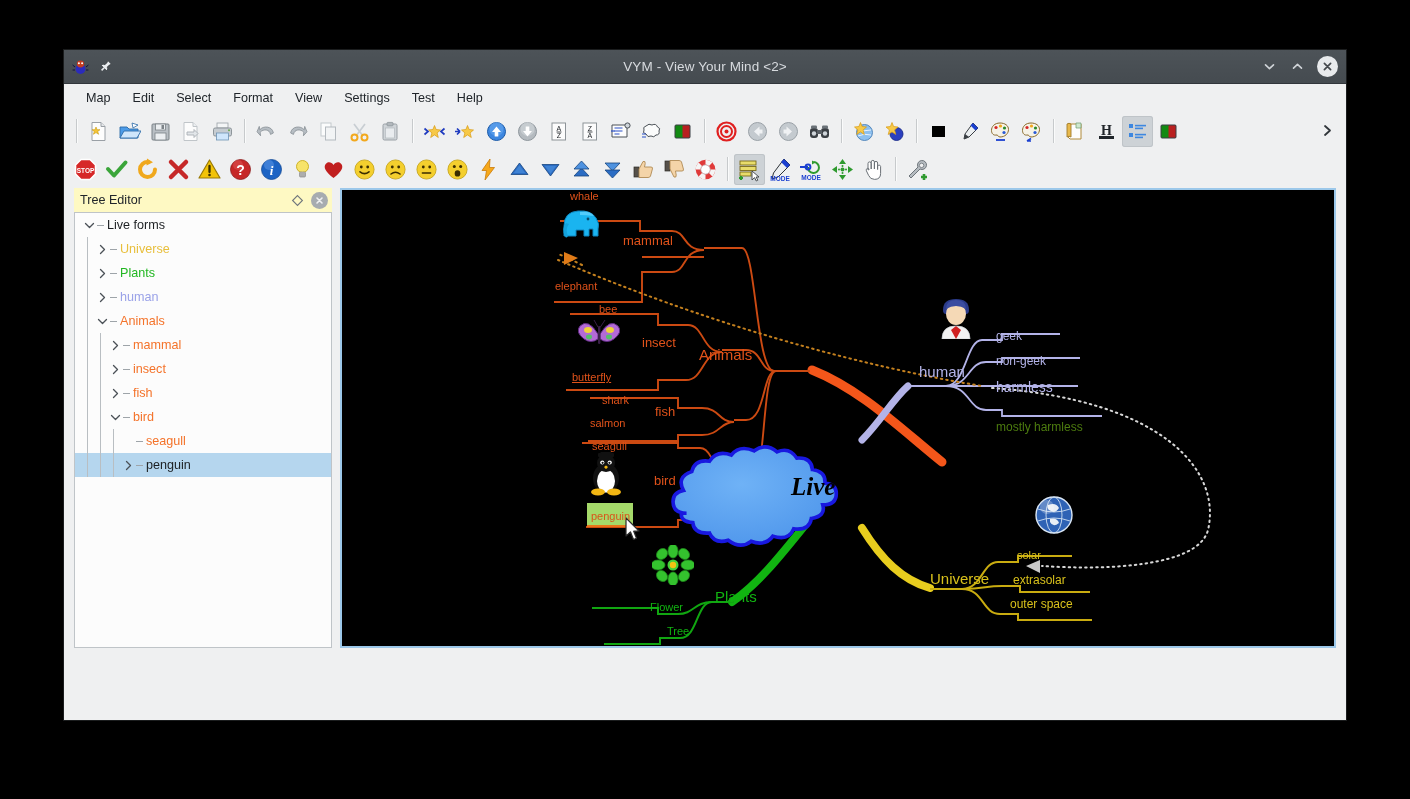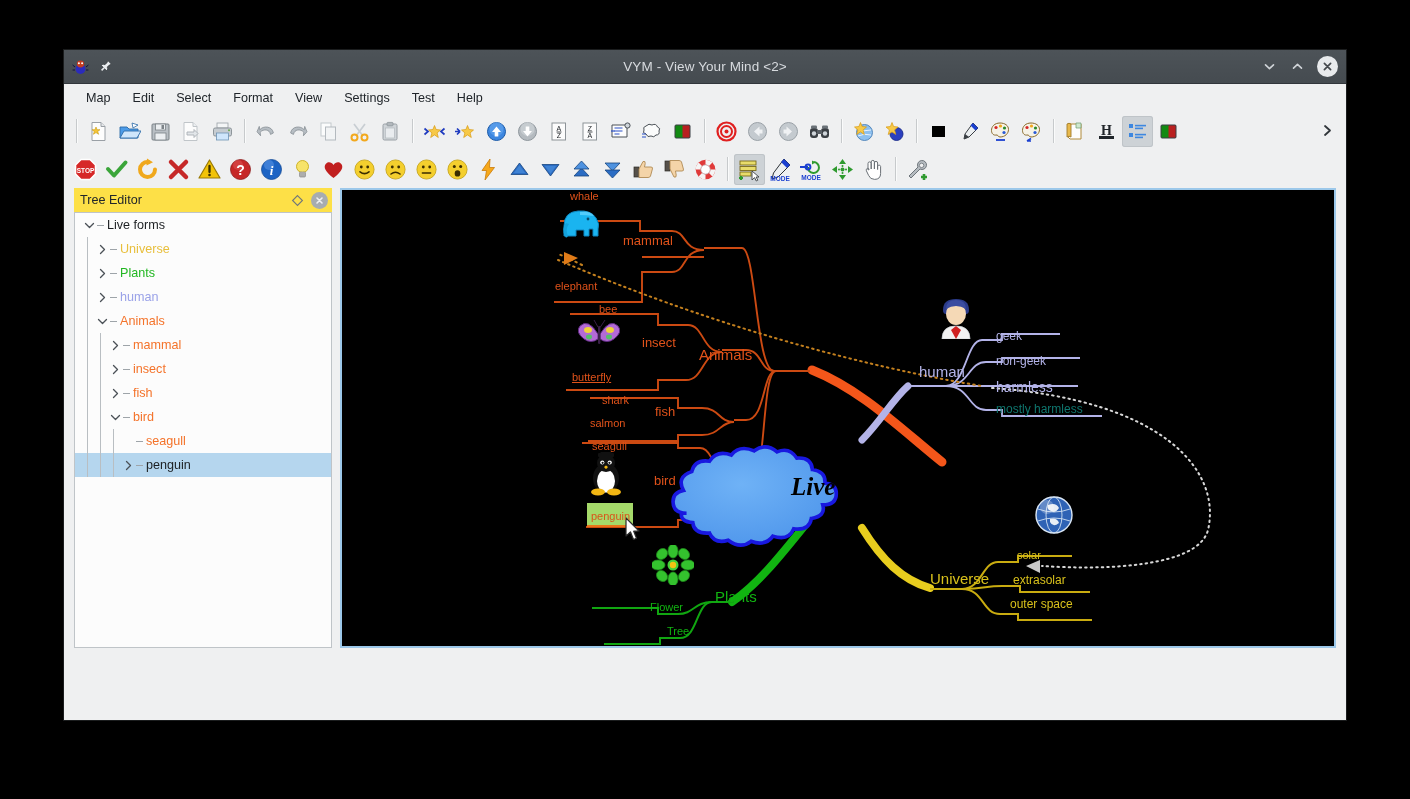--- a/index.html
+++ b/index.html
@@ -44,21 +44,21 @@
   
   #tabbar{height:28px;background:#eff0f1;padding-left:10px;display:flex;align-items:flex-end;}
   .vtab{height:26px;background:#fcfcfc;border:1px solid #c2c6c9;border-bottom:none;border-radius:3px 3px 0 0;
         display:flex;align-items:center;gap:7px;padding:0 9px 0 11px;font-size:12.4px;color:#20252a;}
   .tabclose{width:15px;height:15px;border-radius:50%;background:#a7acb0;display:flex;align-items:center;justify-content:center;}
 
   
   #work{display:flex;padding:0 10px 10px 10px;gap:8px;height:470px;box-sizing:border-box;}
 
   
-  #tree-dock{width:258px;background:#fde047;display:flex;flex-direction:column;justify-content:center;}
+  #tree-dock{width:258px;background:#fef9c3;display:flex;flex-direction:column;justify-content:center;}
   .dock-head{height:24px;display:flex;align-items:center;padding:0 4px 0 6px;}
   .dock-title{font-size:12.6px;color:#20252a;flex:1;}
   .dock-btn{width:18px;height:18px;display:flex;align-items:center;justify-content:center;margin-left:4px;}
   .dock-x{width:17px;height:17px;border-radius:50%;background:#a7acb0;display:flex;align-items:center;justify-content:center;}
   #tree-panel{flex:1;background:#fcfcfc;border:1px solid #bfc4c8;overflow:hidden;position:relative;}
 
   .tnode{height:24px;display:flex;align-items:center;font-size:12.6px;white-space:nowrap;position:relative;}
   .tnode .lbl{padding-left:2px;}
   .tnode.sel{background:#b5d6ee;}
   .tnode.sel .lbl{color:#111;}
@@ -839,21 +839,21 @@
             <div class="mt" style="left: 308px; top: 411px; font-size: 11px; color: rgb(17, 180, 17); z-index: 3;">Flower</div>
             <div class="mt" style="left: 325px; top: 435px; font-size: 11px; color: rgb(17, 180, 17); z-index: 3;">Tree</div>
             <div class="mt" style="left: 588px; top: 380px; font-size: 15px; color: rgb(216, 192, 27); z-index: 3;">Universe</div>
             <div class="mt" style="left: 675px; top: 359px; font-size: 11px; color: rgb(216, 192, 27); z-index: 3;">solar</div>
             <div class="mt" style="left: 671px; top: 383px; font-size: 12px; color: rgb(216, 192, 27); z-index: 3;">extrasolar</div>
             <div class="mt" style="left: 668px; top: 407px; font-size: 12px; color: rgb(216, 192, 27); z-index: 3;">outer space</div>
             <div class="mt" style="left: 577px; top: 173px; font-size: 15px; color: rgb(179, 179, 232); z-index: 3;">human</div>
             <div class="mt" style="left: 654px; top: 139px; font-size: 12px; color: rgb(179, 179, 232); z-index: 3;">geek</div>
             <div class="mt" style="left: 654px; top: 164px; font-size: 12px; color: rgb(179, 179, 232); z-index: 3;">non-geek</div>
             <div class="mt" style="left: 654px; top: 189px; font-size: 14px; color: rgb(179, 179, 232); z-index: 3;">harmless</div>
-            <div class="mt" style="left: 654px; top: 212px; font-size: 12px; color: #0f766e; z-index: 3;">mostly harmless</div>
+            <div class="mt" style="left: 654px; top: 230px; font-size: 12px; color: #4d7c0f; z-index: 3;">mostly harmless</div>
           </div>
 
         <div id="cloud-label" style="left:449px;top:283px;">Live forms</div>
 
         <div class="mt" style="left:216px;top:16px;">
           <svg width="46" height="36" viewBox="0 0 46 36">
             <path d="M6 30 L6 20 q0 -14 14 -15 q13 -1 18 7 q4 6 2 11 l0 7 h-5 v-7 h-4 v7 h-5 l0 -6 h-8 v6 z" fill="#1ab4f0" stroke="#0d86c0" stroke-width="1"></path>
             <path d="M8 17 q-5 6 -1 13 q1 3 3 0 q-3 -7 1 -12 z" fill="#14a2dc"></path>
             <path d="M22 6 q10 -2 14 4 q-8 -1 -14 -1 z" fill="#5fd2ff" opacity=".8"></path>
             <circle cx="30" cy="13" r="1.4" fill="#06486a"></circle>

